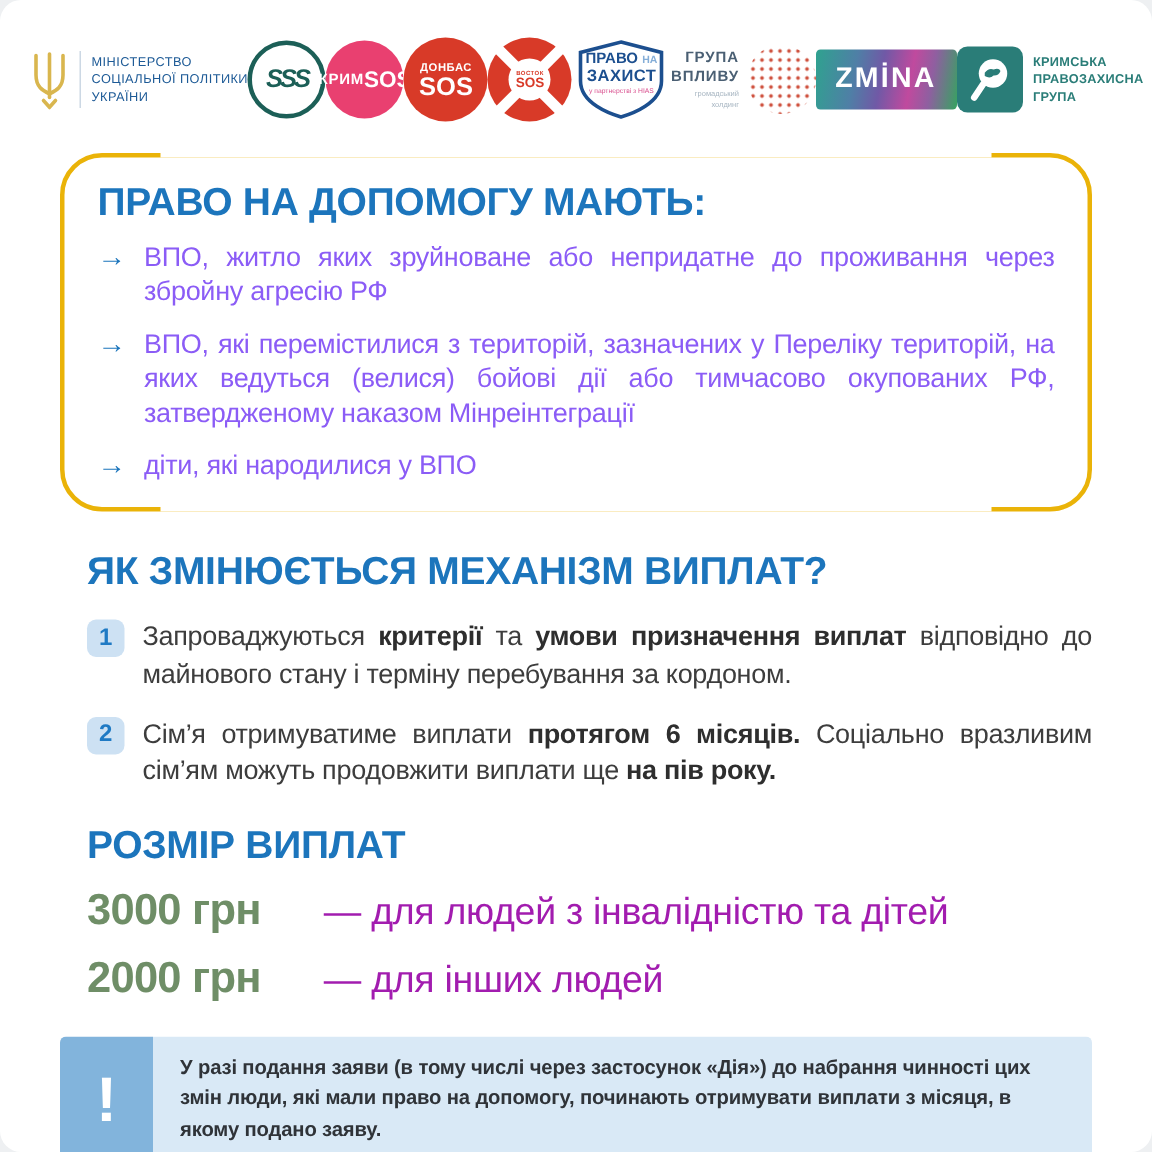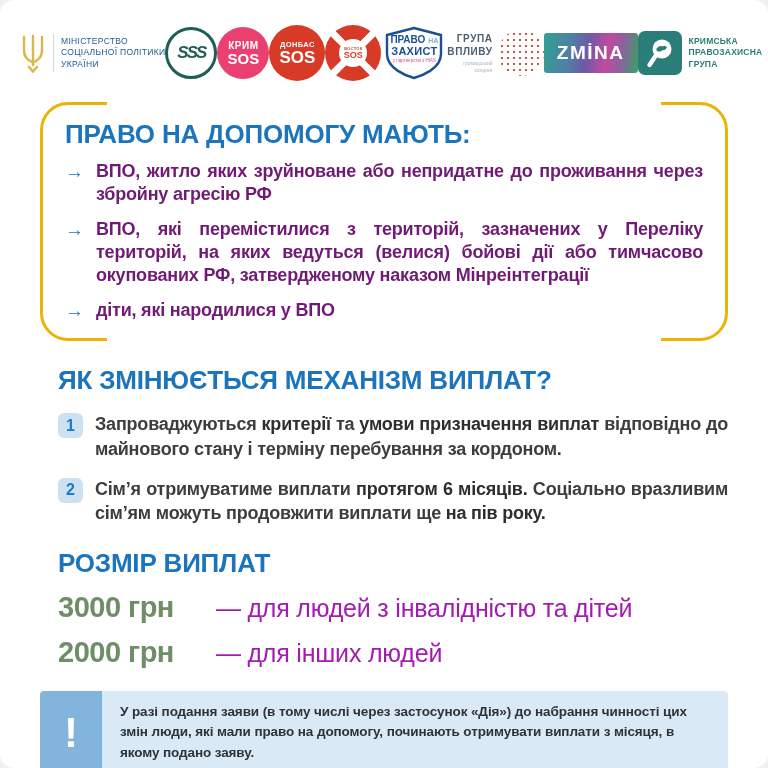--- a/index.html
+++ b/index.html
@@ -24,21 +24,21 @@
   .ministry .mtext{font-size:8.5px;font-weight:normal;color:#1d5a96;line-height:1.35;letter-spacing:.3px;}
   
   .sss{
     width:46px;height:46px;border:3px solid #1c5f57;border-radius:50%;
     display:flex;align-items:center;justify-content:center;
   }
   .sss span{font-style:italic;font-weight:bold;font-size:17px;color:#1c5f57;letter-spacing:-2px;}
   
   .krymsos{
     width:52px;height:52px;border-radius:50%;background:#e94070;
-    display:flex;flex-direction:column;align-items:center;justify-content:center;color:#fff;
+    display:flex;flex-direction:row;align-items:center;justify-content:center;color:#fff;
   }
   .krymsos .t1{font-size:10px;font-weight:bold;letter-spacing:.5px;}
   .krymsos .t2{font-size:15px;font-weight:bold;line-height:1;}
   
   .donbassos{
     width:56px;height:56px;border-radius:50%;background:#d83a28;
     display:flex;flex-direction:column;align-items:center;justify-content:center;color:#fff;
   }
   .donbassos .t1{font-size:7.5px;font-weight:bold;letter-spacing:.4px;}
   .donbassos .t2{font-size:17px;font-weight:bold;line-height:1;}
@@ -96,34 +96,34 @@
   }
   .elig-box::before{top:-3px;}
   .elig-box::after{bottom:-3px;}
   .h-blue{
     color:#1c75bc;font-weight:bold;font-size:26px;letter-spacing:-.2px;margin:0 0 10px 0;
   }
   .bullet{display:flex;gap:12px;margin-bottom:12px;}
   .bullet:last-child{margin-bottom:2px;}
   .bullet .arr{color:#1c75bc;font-weight:bold;font-size:19px;line-height:1.22;flex:0 0 18px;}
   .bullet .btxt{
-    font-size:18px;color:#701a75;line-height:1.28;letter-spacing:-.2px;
-    text-align:justify;flex:1;font-weight:bold;
+    font-size:18px;color:#8b5cf6;line-height:1.28;letter-spacing:-.2px;
+    text-align:justify;flex:1;
   }
   .bullet .btxt.nojust{text-align:left;}
   
   .section{padding:0 40px 0 58px;}
   .mech-title{margin-top:24px;margin-bottom:16px;}
   .mitem{display:flex;gap:12px;margin-bottom:16px;}
   .mitem .num{
     flex:0 0 25px;height:25px;border-radius:6px;background:#cde1f3;color:#1f7ac4;
     font-weight:bold;font-size:16px;display:flex;align-items:center;justify-content:center;
     margin-top:1px;
   }
-  .mitem .mtxt{font-size:18px;color:#3d3d3d;line-height:1.35;letter-spacing:-.2px;text-align:justify;flex:1;font-weight:bold;}
+  .mitem .mtxt{font-size:18px;color:#3d3d3d;line-height:1.35;letter-spacing:-.2px;text-align:justify;flex:1;}
   .mitem .mtxt b{color:#2e2e2e;}
   
   .amt-title{margin-top:22px;margin-bottom:12px;}
   .amt-row{display:flex;align-items:baseline;gap:22px;margin-bottom:12px;padding-left:0;}
   .amt-row .amt{color:#6f8e67;font-weight:bold;font-size:29px;letter-spacing:-.5px;}
   .amt-row .desc{color:#a21caf;font-size:25px;letter-spacing:-.2px;margin-left:20px;}
   
   .note{display:flex;margin:22px 40px 0 40px;border-radius:4px;overflow:hidden;}
   .note .icon{
     flex:0 0 62px;background:#82b4dc;display:flex;align-items:center;justify-content:center;

